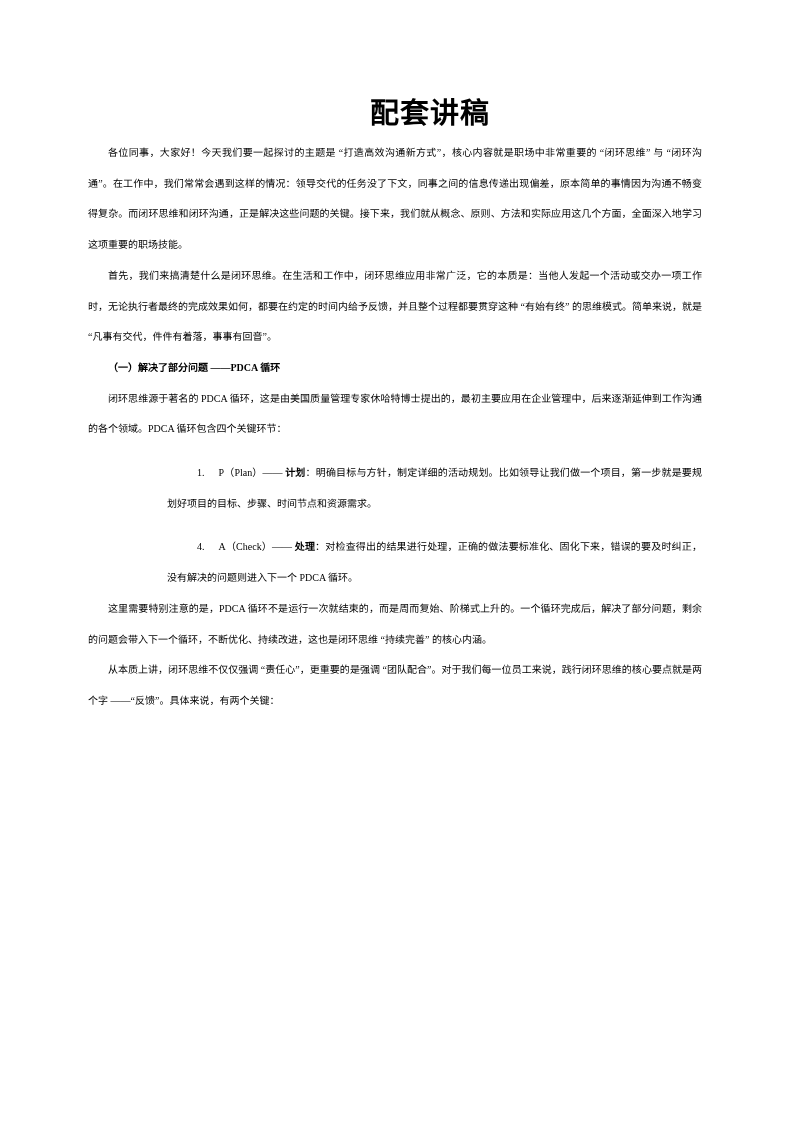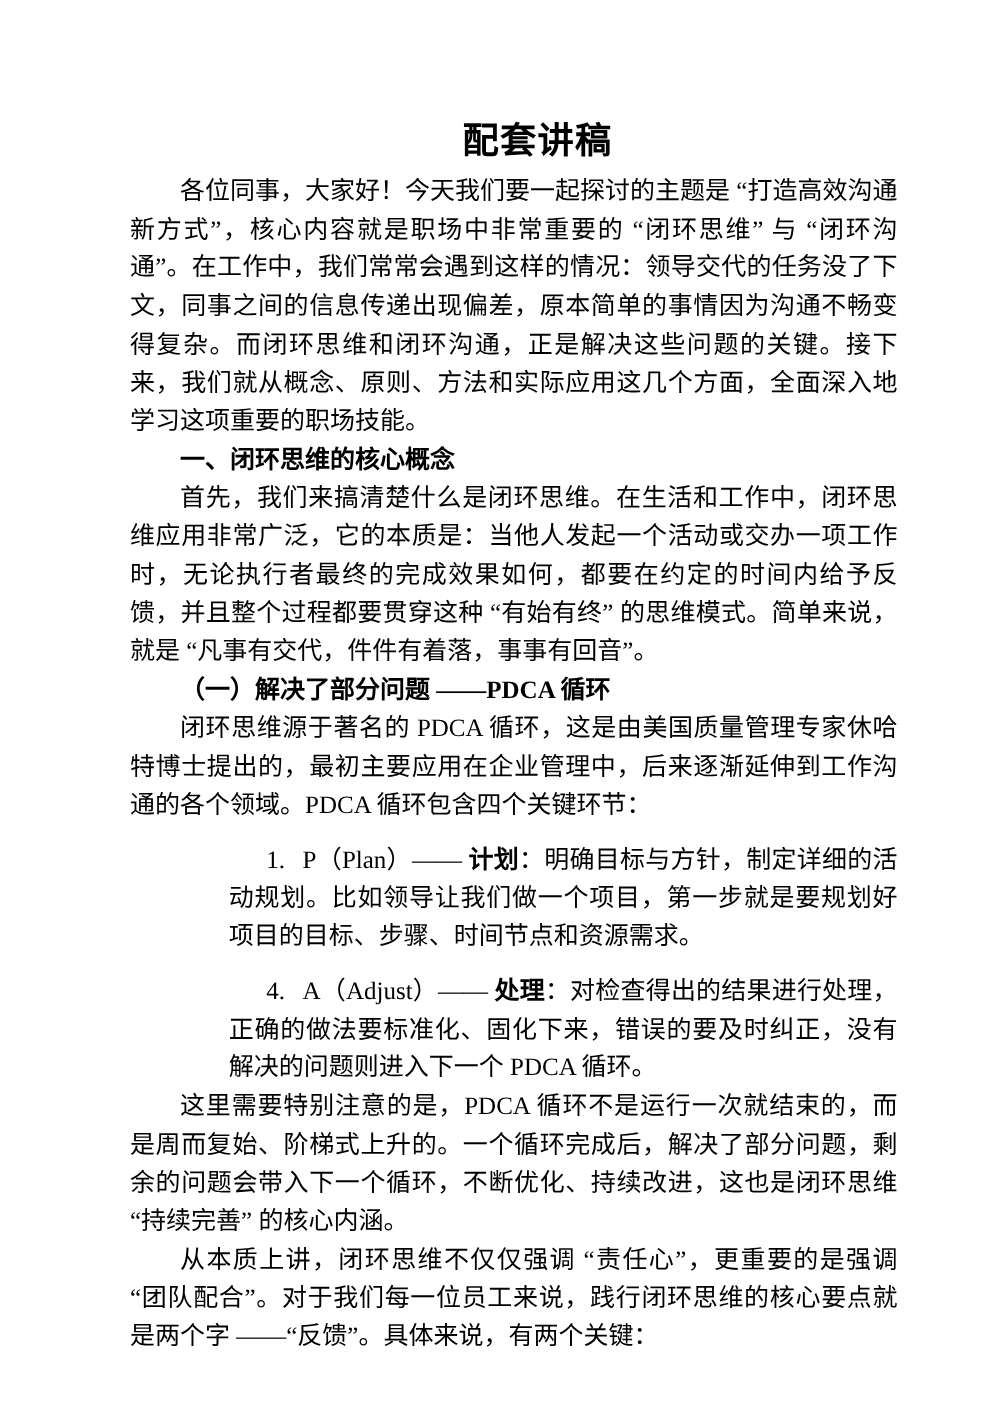--- a/index.html
+++ b/index.html
@@ -30,24 +30,24 @@
     width: 728px;            
     padding-left: 66px;      
     text-align: center;
     font-size: 29px;
     line-height: 44px;
     font-weight: bold;
     letter-spacing: 1px;
   }
   .body-text {
     position: absolute;
-    left: 104px;
+    left: 88px;
     top: 138px;
     width: 614px;
-    font-size: 20px;
+    font-size: 10px;
     line-height: 30.7px;
     text-align: justify;
   }
   .body-text p {
     margin: 0;
     padding: 0;
   }
   p.para {
     text-indent: 2em;
   }
@@ -71,36 +71,35 @@
 <body>
 
 <div class="page">
 
   <div class="doc-title">配套讲稿</div>
 
   <div class="body-text">
 
     <p class="para">各位同事，大家好！今天我们要一起探讨的主题是 “打造高效沟通新方式”，核心内容就是职场中非常重要的 “闭环思维” 与 “闭环沟通”。在工作中，我们常常会遇到这样的情况：领导交代的任务没了下文，同事之间的信息传递出现偏差，原本简单的事情因为沟通不畅变得复杂。而闭环思维和闭环沟通，正是解决这些问题的关键。接下来，我们就从概念、原则、方法和实际应用这几个方面，全面深入地学习这项重要的职场技能。</p>
 
-    <p class="heading">一、闭环思维的核心概念</p>
 
     <p class="para">首先，我们来搞清楚什么是闭环思维。在生活和工作中，闭环思维应用非常广泛，它的本质是：当他人发起一个活动或交办一项工作时，无论执行者最终的完成效果如何，都要在约定的时间内给予反馈，并且整个过程都要贯穿这种 “有始有终” 的思维模式。简单来说，就是 “凡事有交代，件件有着落，事事有回音”。</p>
 
     <p class="heading">（一）解决了部分问题 ——PDCA 循环</p>
 
     <p class="para">闭环思维源于著名的 PDCA 循环，这是由美国质量管理专家休哈特博士提出的，最初主要应用在企业管理中，后来逐渐延伸到工作沟通的各个领域。PDCA 循环包含四个关键环节：</p>
 
     <p class="list-item">
       <span class="list-num">1.</span><span>P（Plan）—— </span><span class="term">计划</span><span>：明确目标与方针，制定详细的活动规划。比如领导让我们做一个项目，第一步就是要规划好项目的目标、步骤、时间节点和资源需求。</span>
     </p>
 
 
 
     <p class="list-item">
-      <span class="list-num">4.</span><span>A（Adjust）—— </span><span class="term">处理</span><span>：对检查得出的结果进行处理，正确的做法要标准化、固化下来，错误的要及时纠正，没有解决的问题则进入下一个 PDCA 循环。</span>
+      <span class="list-num">4.</span><span>A（Check）—— </span><span class="term">处理</span><span>：对检查得出的结果进行处理，正确的做法要标准化、固化下来，错误的要及时纠正，没有解决的问题则进入下一个 PDCA 循环。</span>
     </p>
 
     <p class="para">这里需要特别注意的是，PDCA 循环不是运行一次就结束的，而是周而复始、阶梯式上升的。一个循环完成后，解决了部分问题，剩余的问题会带入下一个循环，不断优化、持续改进，这也是闭环思维 “持续完善” 的核心内涵。</p>
 
 
     <p class="para">从本质上讲，闭环思维不仅仅强调 “责任心”，更重要的是强调 “团队配合”。对于我们每一位员工来说，践行闭环思维的核心要点就是两个字 ——“反馈”。具体来说，有两个关键：</p>
 
   </div>
 </div>
 

